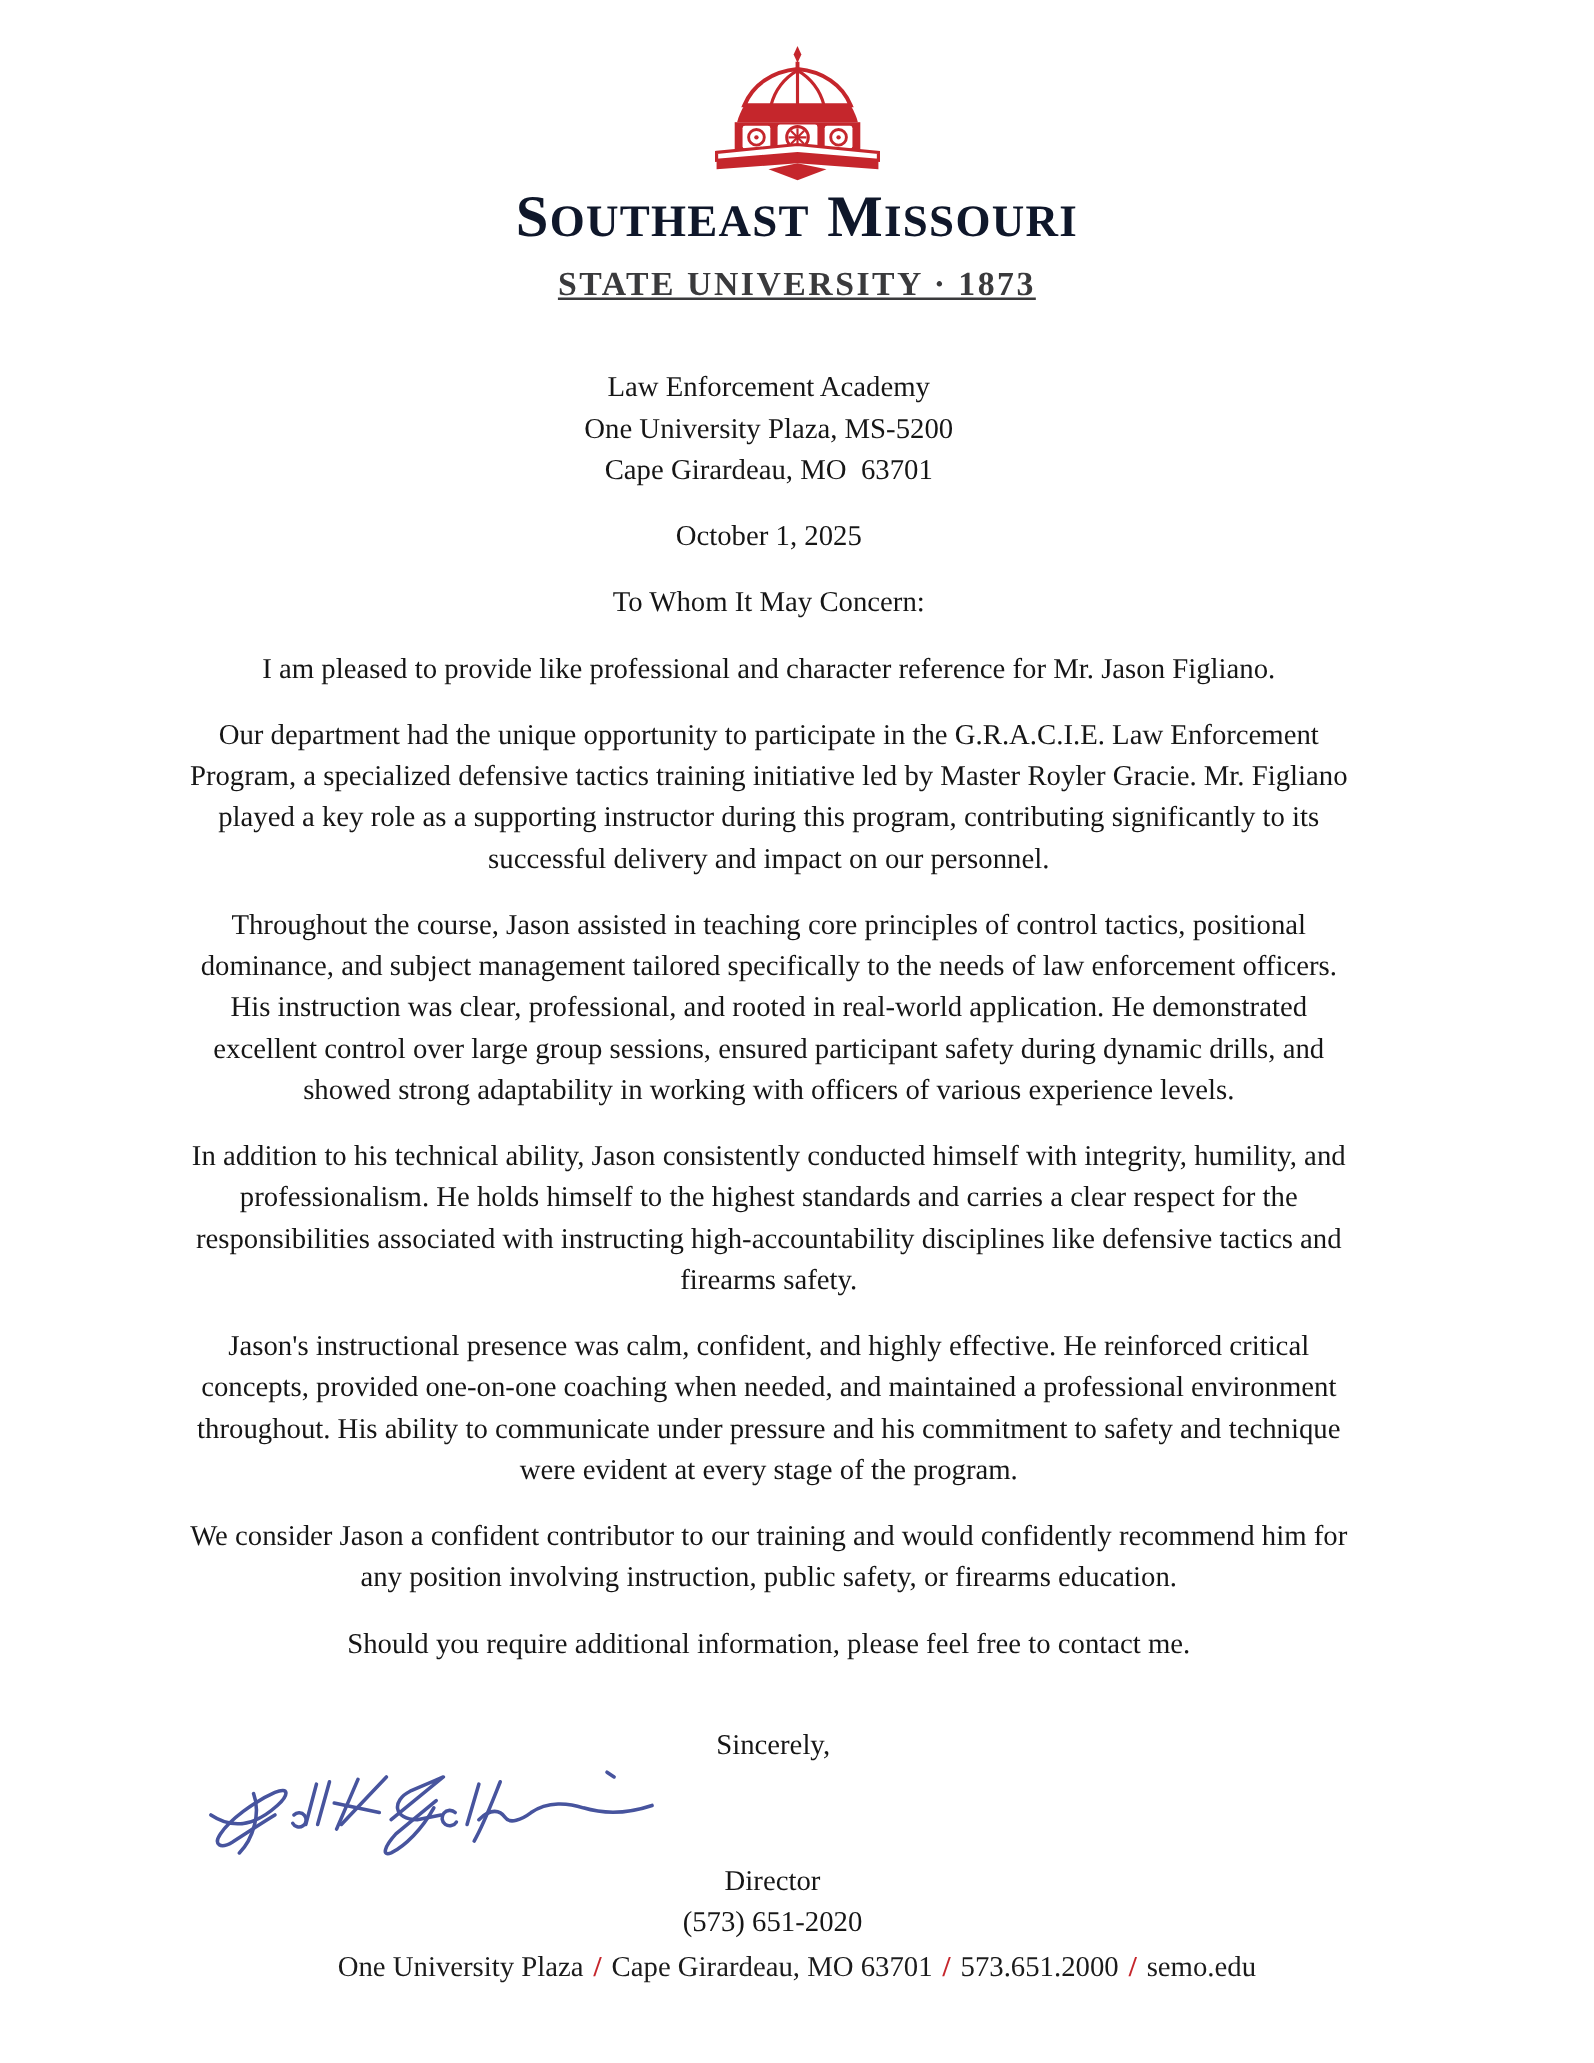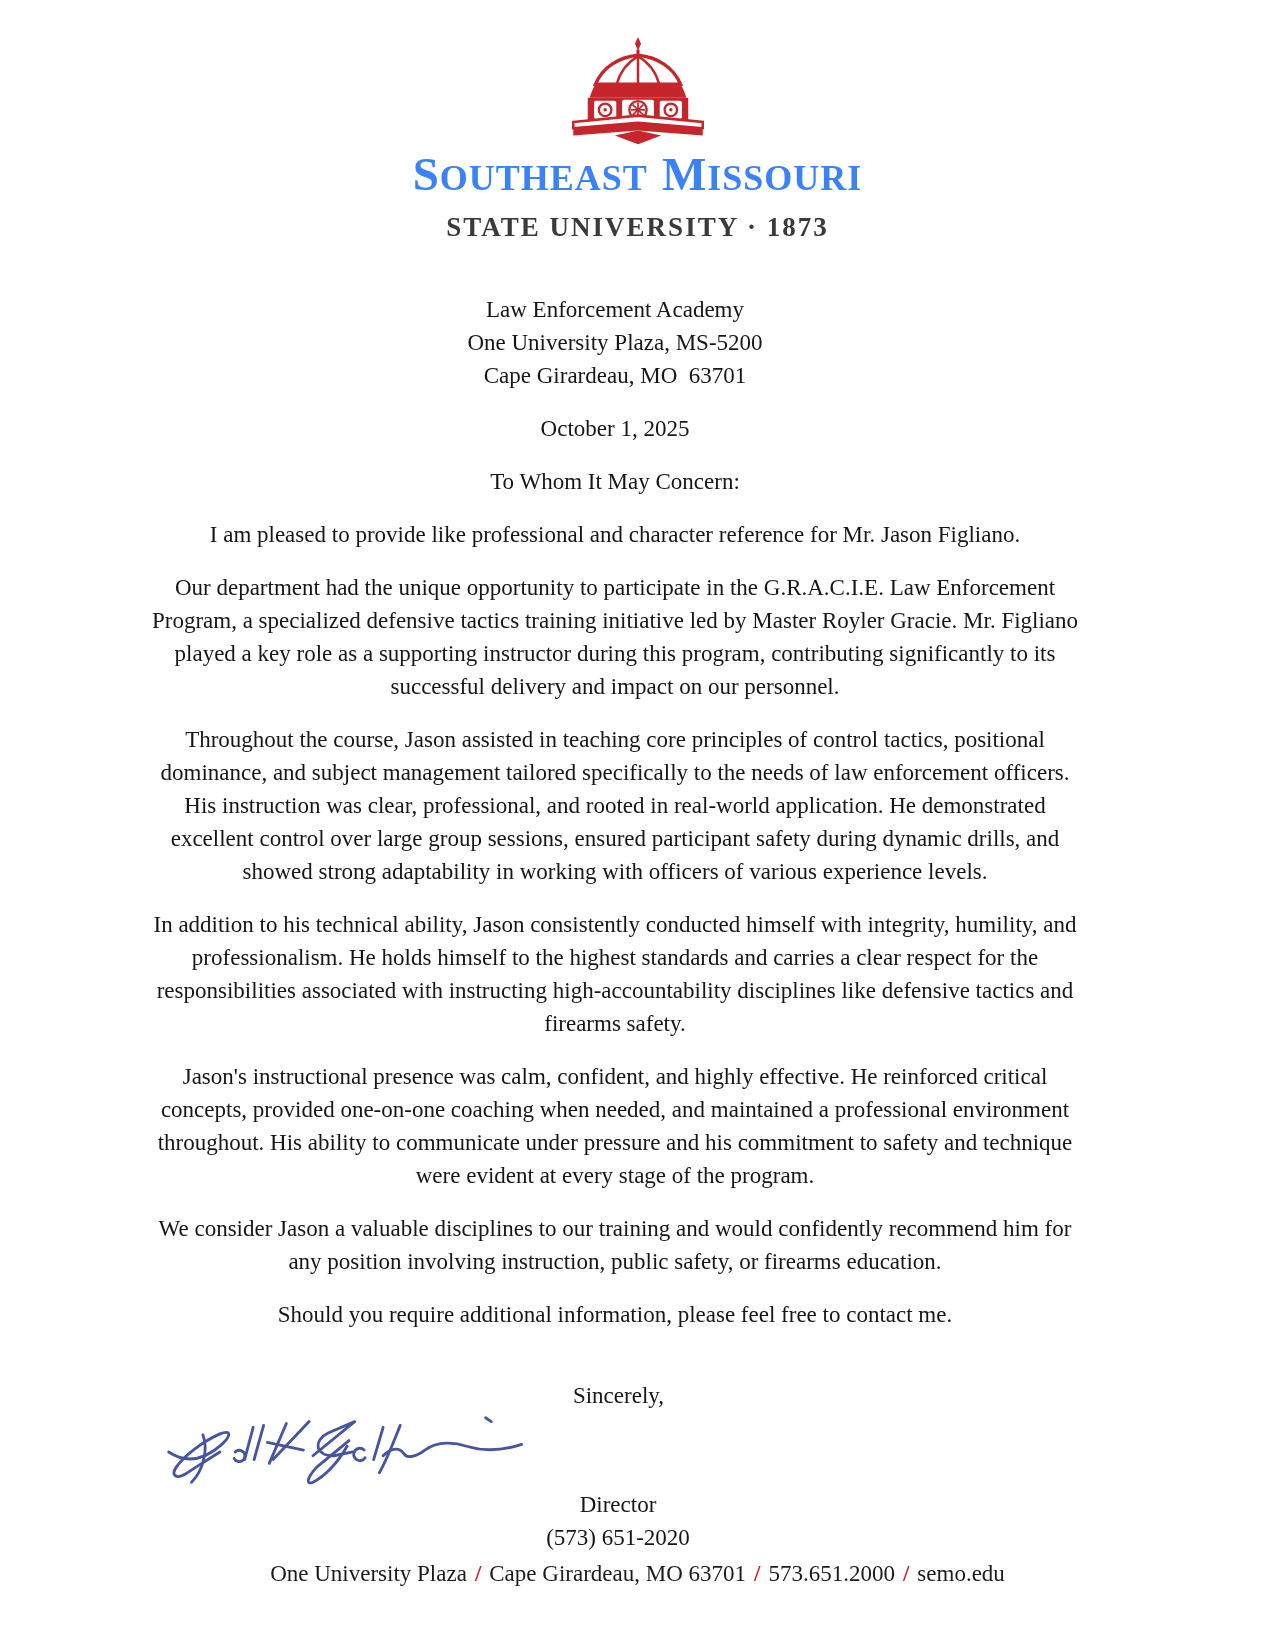--- a/index.html
+++ b/index.html
@@ -13,30 +13,31 @@
     color:#161616;
   }
   
   .letterhead{ text-align:center; padding-top:34px; margin-bottom:50px; }
   .logo{ display:block; margin:0 auto 2px auto; }
   .brand-line1{ line-height:48px; }
   .brand-word{
     display:inline-block;
     text-transform:uppercase;
     font-size:36px; font-weight:600; letter-spacing:1px;
-    color:#3b82f6;
+    color:#0f172a;
     margin:0 7px;
   }
   .brand-word::first-letter{ font-size:47px; }
   .brand-line2{
     margin-top:2px;
     text-transform:uppercase;
     font-size:27px; font-weight:600; letter-spacing:2px;
     color:#3a3a3c;
     line-height:32px;
+    text-decoration:underline;
   }
   
   .letter-body{
     margin-left:145px;
     width:940px;
     font-size:23px;
     line-height:33px;
     text-align:center;
   }
   .letter-body p{ margin:0 0 20px 0; }
@@ -110,21 +111,21 @@
 
     <p>October 1, 2025</p>
 
     <p>To Whom It May Concern:</p>
 
     <p>I am pleased to provide like professional and character reference for Mr. Jason Figliano.</p>
     <p>Our department had the unique opportunity to participate in the G.R.A.C.I.E. Law Enforcement Program, a specialized defensive tactics training initiative led by Master Royler Gracie. Mr. Figliano played a key role as a supporting instructor during this program, contributing significantly to its successful delivery and impact on our personnel.</p>
     <p>Throughout the course, Jason assisted in teaching core principles of control tactics, positional dominance, and subject management tailored specifically to the needs of law enforcement officers. His instruction was clear, professional, and rooted in real-world application. He demonstrated excellent control over large group sessions, ensured participant safety during dynamic drills, and showed strong adaptability in working with officers of various experience levels.</p>
     <p>In addition to his technical ability, Jason consistently conducted himself with integrity, humility, and professionalism. He holds himself to the highest standards and carries a clear respect for the responsibilities associated with instructing high-accountability disciplines like defensive tactics and firearms safety.</p>
     <p>Jason's instructional presence was calm, confident, and highly effective. He reinforced critical concepts, provided one-on-one coaching when needed, and maintained a professional environment throughout. His ability to communicate under pressure and his commitment to safety and technique were evident at every stage of the program.</p>
-    <p>We consider Jason a valuable disciplines to our training and would confidently recommend him for any position involving instruction, public safety, or firearms education.</p>
+    <p>We consider Jason a confident contributor to our training and would confidently recommend him for any position involving instruction, public safety, or firearms education.</p>
 
     <p class="contact-line">Should you require additional information, please feel free to contact me.</p>
 
     <p class="closing">Sincerely,</p>
 
     <svg class="signature-svg" width="395" height="74" viewBox="0 0 395 78" aria-hidden="true">
       <g fill="none" stroke="#47549e" stroke-width="3" stroke-linecap="round" stroke-linejoin="round">
         <path d="M8 40 C26 52 44 50 64 32 C74 23 74 16 62 21 C44 29 24 44 16 56 C10 65 16 69 26 63 C40 54 52 46 62 40"></path>
         <path d="M44 22 C50 38 44 60 32 72"></path>
         <path d="M78 40 a6 6 0 1 1 -1 7"></path>

